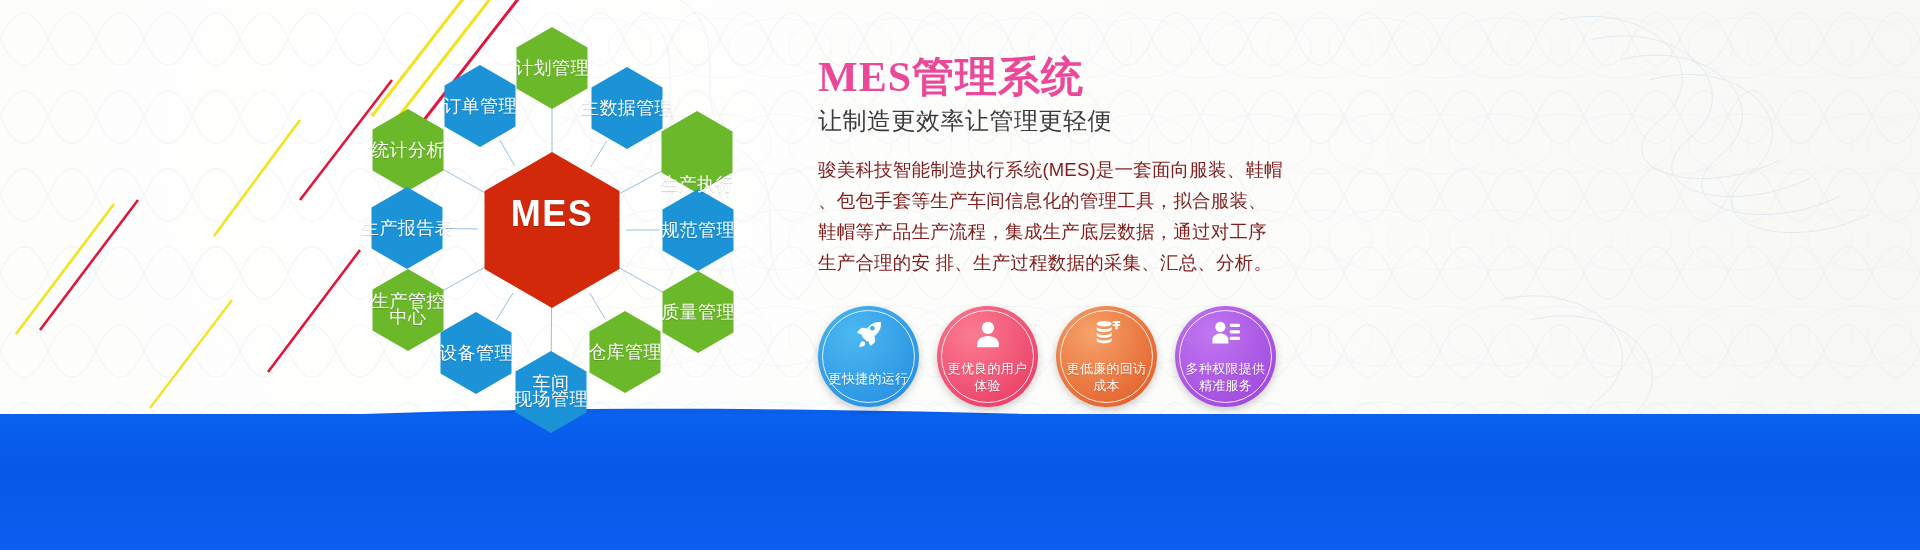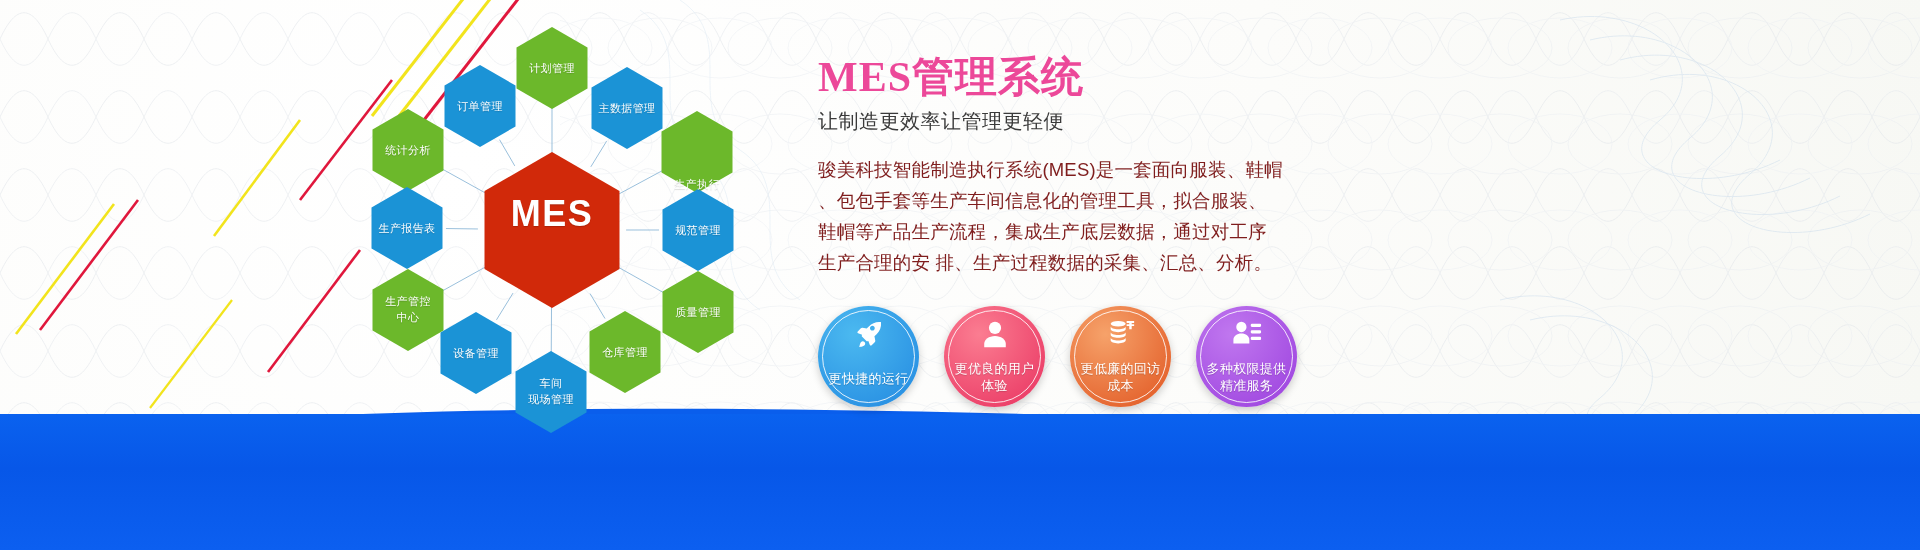--- a/index.html
+++ b/index.html
@@ -29,45 +29,45 @@
   .bg-bottom-curve { position:absolute; left:0; top:392px; width:1920px; height:60px; }
 
   
   .diagonals { position:absolute; left:0; top:0; width:620px; height:420px; }
 
   
   #hex-wrap { position:absolute; left:320px; top:10px; width:470px; height:430px; }
   .hexsvg { position:absolute; left:0; top:0; }
   .hexlabel {
     position:absolute; color:#fff; text-align:center;
-    font-size:11px; line-height:16px; letter-spacing:.4px;
+    font-size:18px; line-height:16px; letter-spacing:.4px;
     white-space:pre-line; pointer-events:none;
     text-shadow:0 1px 1px rgba(0,0,0,.18);
   }
   .hexlabel.center { font-size:36px; font-weight:bold; letter-spacing:1.5px; }
 
   
   #copy { position:absolute; left:818px; top:52px; width:700px; }
   .headline {
     font-family:"Liberation Serif","DejaVu Serif",serif;
     font-size:42px; font-weight:bold; color:#ec4899; letter-spacing:1px;
     line-height:50px;
   }
   .subhead {
-    font-size:20px; color:#3a3a3a; margin-top:6px; letter-spacing:.5px;
+    font-size:24px; color:#3a3a3a; margin-top:6px; letter-spacing:.5px;
     line-height:26px;
   }
   .paragraph {
     margin-top:20px; font-size:18.5px; line-height:31px; color:#7f1d1d;
     letter-spacing:.2px; width:470px;
   }
   .paragraph p { margin:0; }
 
   
-  #badges { position:absolute; left:818px; top:306px; display:flex; gap:25px; }
+  #badges { position:absolute; left:818px; top:306px; display:flex; gap:18px; }
   .badge {
     position:relative; width:101px; height:101px; border-radius:50%;
     display:flex; flex-direction:column; align-items:center;
     justify-content:flex-end; padding-bottom:13px;
     box-shadow:0 3px 9px rgba(0,0,0,.20);
   }
   .badge::after{
     content:""; position:absolute; left:4px; top:4px; right:4px; bottom:4px;
     border-radius:50%; border:1.6px solid rgba(255,255,255,.85);
     pointer-events:none;

